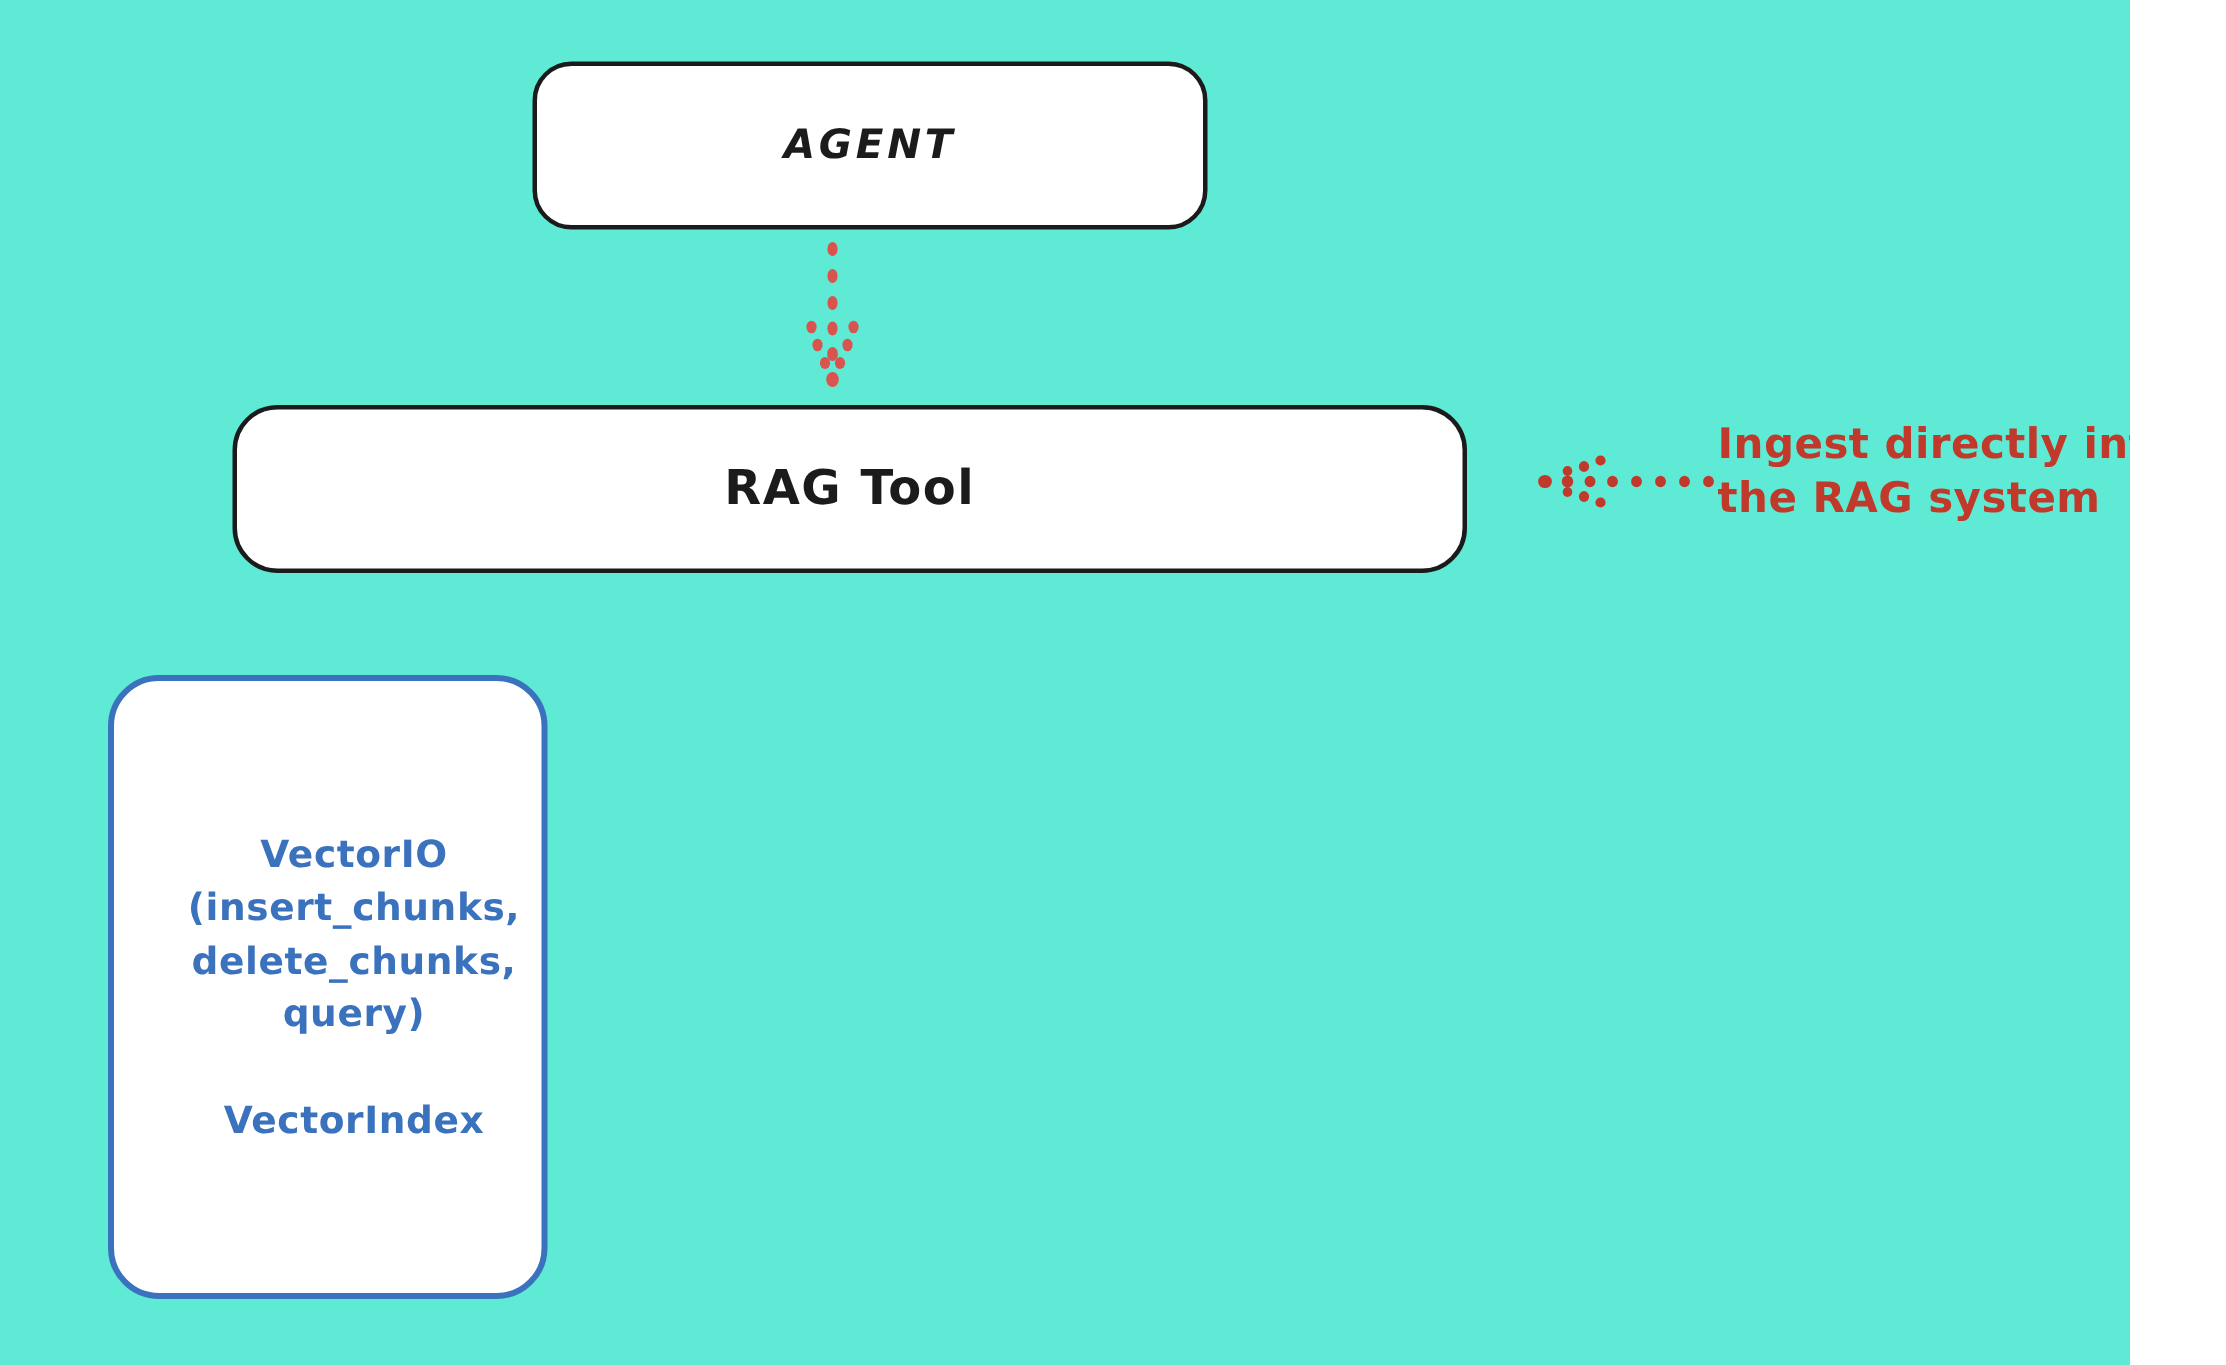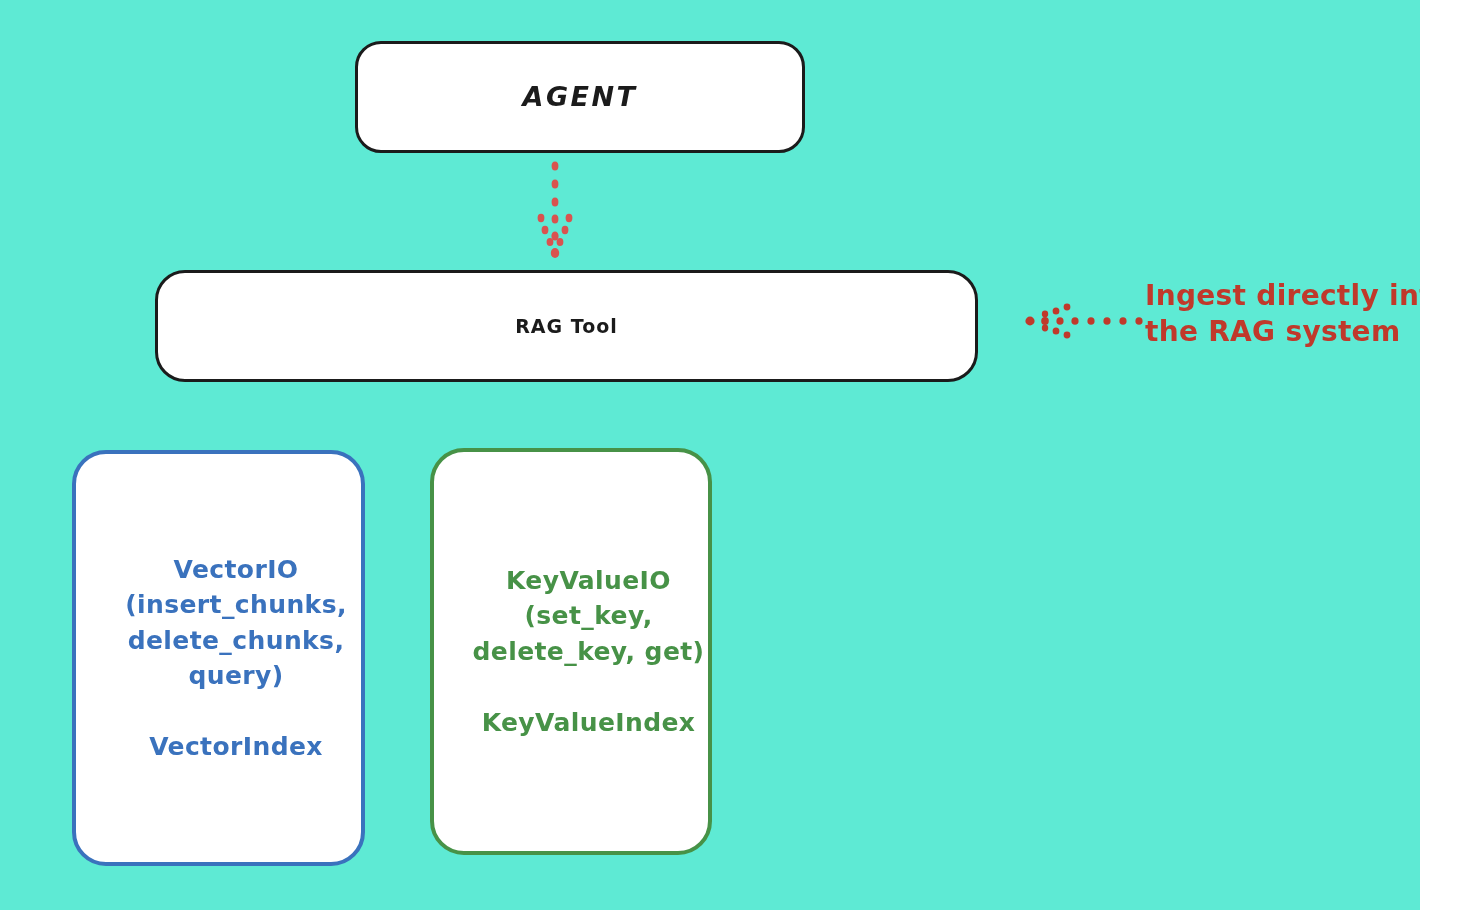--- a/index.html
+++ b/index.html
@@ -45,21 +45,21 @@
     color: #1b1b1b;
     font-family: "DejaVu Sans", sans-serif;
     font-style: italic;
     font-weight: 700;
   }
 
   #agent-box { left: 355px; top: 41px; width: 450px; height: 112px; }
   #agent-box .node-label { font-size: 27px; letter-spacing: 2.5px; }
 
   #ragtool-box { left: 155px; top: 270px; width: 823px; height: 112px; border-radius: 30px; }
-  #ragtool-box .node-label { font-size: 19px; font-style: normal; letter-spacing: 1px; }
+  #ragtool-box .node-label { font-size: 32px; font-style: normal; letter-spacing: 1px; }
 
   
   .box-color {
     border-width: 4px;
     border-style: solid;
     border-radius: 34px;
     align-items: center;
   }
   .box-color .node-label {
     font-size: 25px;
@@ -170,22 +170,15 @@
 
   <div class="node box-color" id="vectorio-box">
     <span class="node-label">VectorIO
 (insert_chunks,
 delete_chunks,
 query)
 
 VectorIndex</span>
   </div>
 
-  <div class="node box-color" id="keyvalueio-box">
-    <span class="node-label">KeyValueIO
-(set_key,
-delete_key, get)
-
-KeyValueIndex</span>
-  </div>
 
 
 </div>
 
 </body></html>

